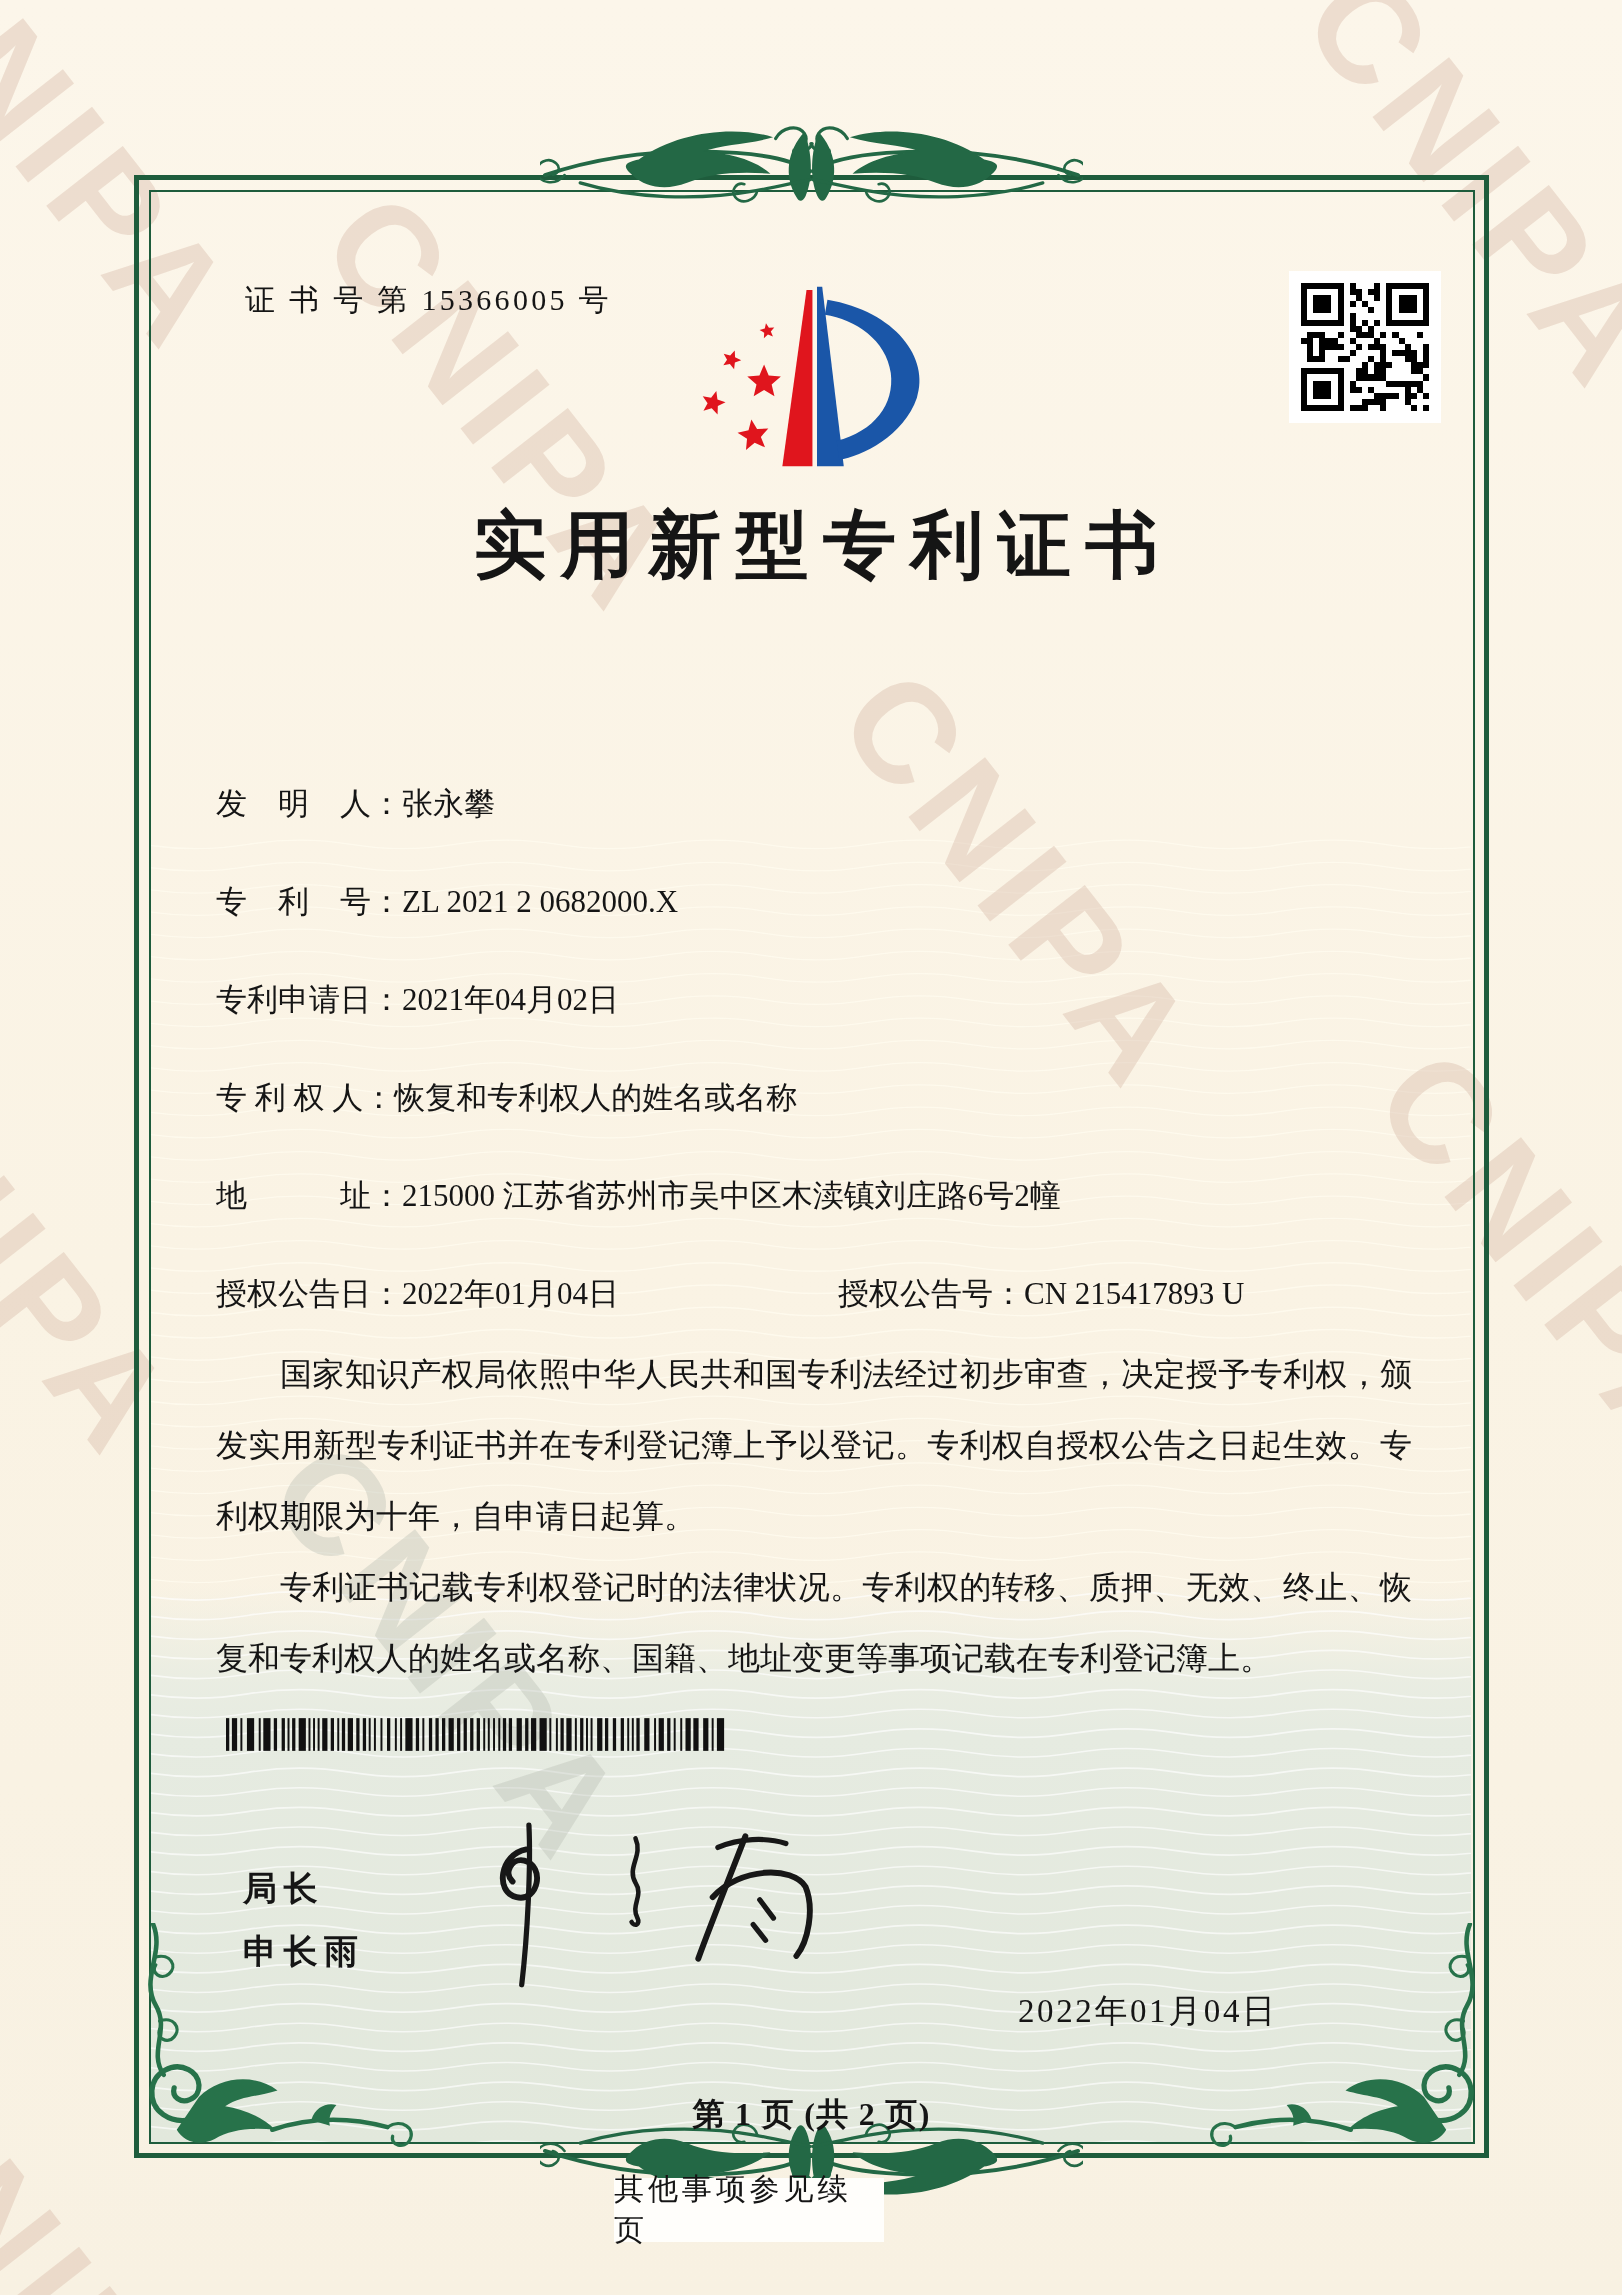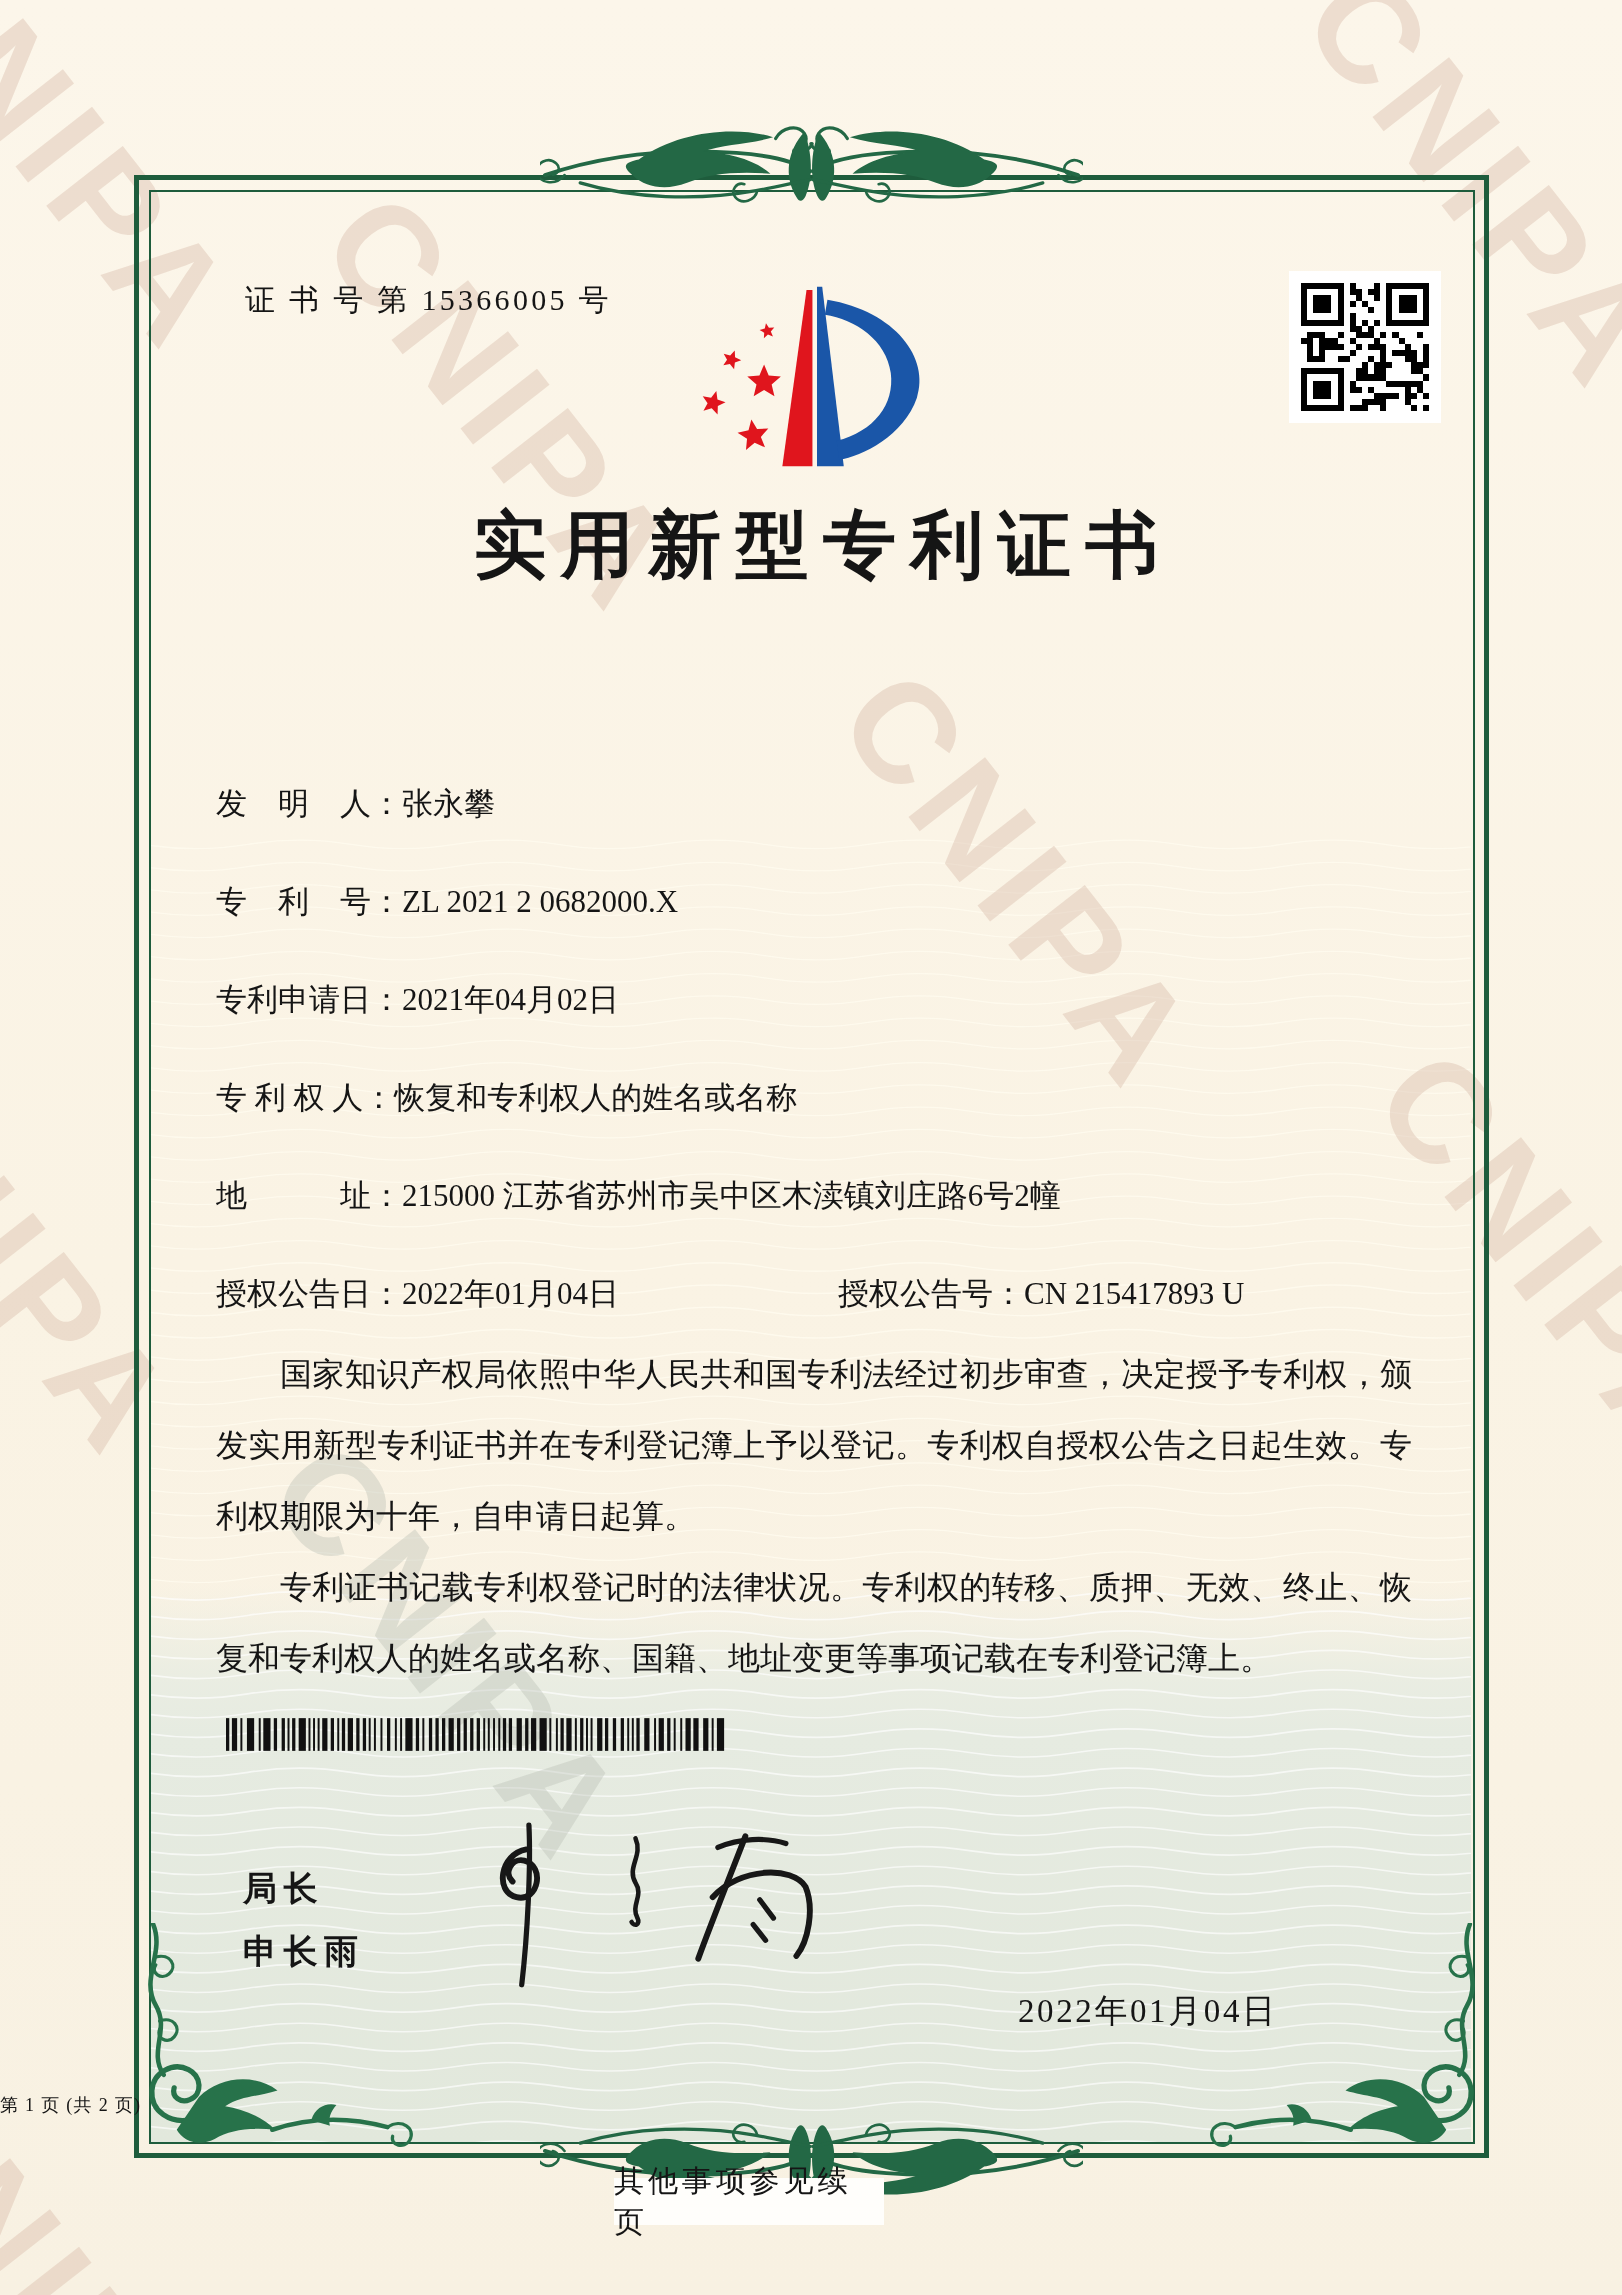--- a/index.html
+++ b/index.html
@@ -36,22 +36,22 @@
   .field{left:216px;width:1204px;font-size:31px;line-height:41px;}
   .grant-right{position:absolute;left:622px;top:0;}
   .body-text{left:216px;top:1339px;width:1196px;font-size:32px;line-height:71px;text-align:justify;}
   .body-text p{margin:0;text-indent:2em;}
   .barcode{left:226px;top:1718px;}
   .signer{font-family:"Liberation Sans","DejaVu Sans",sans-serif;font-weight:bold;font-size:34px;letter-spacing:6.5px;}
   .signer-title{left:243px;top:1866px;text-align:center;}
   .signer-name{left:243px;top:1929px;}
   .signature{left:438px;top:1820px;}
   .issue-date{left:1018px;top:1989px;font-size:33px;letter-spacing:2.6px;}
-  .page-info{left:0;right:0;top:2093px;text-align:left;font-size:18px;letter-spacing:1.3px;}
-  .footer-note{left:614px;top:2178px;width:270px;height:47px;background:#fffefb;
+  .page-info{left:0;right:0;top:2093px;text-align:center;font-size:32px;letter-spacing:1.3px;font-weight:bold;}
+  .footer-note{left:614px;top:2178px;width:270px;height:64px;background:#fffefb;
       display:flex;align-items:center;justify-content:center;font-size:30px;letter-spacing:3.9px;}
 </style>
 </head>
 <body>
 
 <div class="page">
 
   <div class="zone zone-cream">
     <svg id="waves-cream" width="1320" height="753" viewBox="0 0 2018 1150">
         <path d="M-10 20 q79 13 158 0 q79 -13 158 0 q79 13 158 0 q79 -13 158 0 q79 13 158 0 q79 -13 158 0 q79 13 158 0 q79 -13 158 0 q79 13 158 0 q79 -13 158 0 q79 13 158 0 q79 -13 158 0 q79 13 158 0 q79 -13 158 0 q79 13 158 0 q79 -13 158 0M-10 54 q79 13 158 0 q79 -13 158 0 q79 13 158 0 q79 -13 158 0 q79 13 158 0 q79 -13 158 0 q79 13 158 0 q79 -13 158 0 q79 13 158 0 q79 -13 158 0 q79 13 158 0 q79 -13 158 0 q79 13 158 0 q79 -13 158 0 q79 13 158 0 q79 -13 158 0M-10 88 q79 13 158 0 q79 -13 158 0 q79 13 158 0 q79 -13 158 0 q79 13 158 0 q79 -13 158 0 q79 13 158 0 q79 -13 158 0 q79 13 158 0 q79 -13 158 0 q79 13 158 0 q79 -13 158 0 q79 13 158 0 q79 -13 158 0 q79 13 158 0 q79 -13 158 0M-10 122 q79 13 158 0 q79 -13 158 0 q79 13 158 0 q79 -13 158 0 q79 13 158 0 q79 -13 158 0 q79 13 158 0 q79 -13 158 0 q79 13 158 0 q79 -13 158 0 q79 13 158 0 q79 -13 158 0 q79 13 158 0 q79 -13 158 0 q79 13 158 0 q79 -13 158 0M-10 156 q79 13 158 0 q79 -13 158 0 q79 13 158 0 q79 -13 158 0 q79 13 158 0 q79 -13 158 0 q79 13 158 0 q79 -13 158 0 q79 13 158 0 q79 -13 158 0 q79 13 158 0 q79 -13 158 0 q79 13 158 0 q79 -13 158 0 q79 13 158 0 q79 -13 158 0M-10 190 q79 13 158 0 q79 -13 158 0 q79 13 158 0 q79 -13 158 0 q79 13 158 0 q79 -13 158 0 q79 13 158 0 q79 -13 158 0 q79 13 158 0 q79 -13 158 0 q79 13 158 0 q79 -13 158 0 q79 13 158 0 q79 -13 158 0 q79 13 158 0 q79 -13 158 0M-10 224 q79 13 158 0 q79 -13 158 0 q79 13 158 0 q79 -13 158 0 q79 13 158 0 q79 -13 158 0 q79 13 158 0 q79 -13 158 0 q79 13 158 0 q79 -13 158 0 q79 13 158 0 q79 -13 158 0 q79 13 158 0 q79 -13 158 0 q79 13 158 0 q79 -13 158 0M-10 258 q79 13 158 0 q79 -13 158 0 q79 13 158 0 q79 -13 158 0 q79 13 158 0 q79 -13 158 0 q79 13 158 0 q79 -13 158 0 q79 13 158 0 q79 -13 158 0 q79 13 158 0 q79 -13 158 0 q79 13 158 0 q79 -13 158 0 q79 13 158 0 q79 -13 158 0M-10 292 q79 13 158 0 q79 -13 158 0 q79 13 158 0 q79 -13 158 0 q79 13 158 0 q79 -13 158 0 q79 13 158 0 q79 -13 158 0 q79 13 158 0 q79 -13 158 0 q79 13 158 0 q79 -13 158 0 q79 13 158 0 q79 -13 158 0 q79 13 158 0 q79 -13 158 0M-10 326 q79 13 158 0 q79 -13 158 0 q79 13 158 0 q79 -13 158 0 q79 13 158 0 q79 -13 158 0 q79 13 158 0 q79 -13 158 0 q79 13 158 0 q79 -13 158 0 q79 13 158 0 q79 -13 158 0 q79 13 158 0 q79 -13 158 0 q79 13 158 0 q79 -13 158 0M-10 360 q79 13 158 0 q79 -13 158 0 q79 13 158 0 q79 -13 158 0 q79 13 158 0 q79 -13 158 0 q79 13 158 0 q79 -13 158 0 q79 13 158 0 q79 -13 158 0 q79 13 158 0 q79 -13 158 0 q79 13 158 0 q79 -13 158 0 q79 13 158 0 q79 -13 158 0M-10 394 q79 13 158 0 q79 -13 158 0 q79 13 158 0 q79 -13 158 0 q79 13 158 0 q79 -13 158 0 q79 13 158 0 q79 -13 158 0 q79 13 158 0 q79 -13 158 0 q79 13 158 0 q79 -13 158 0 q79 13 158 0 q79 -13 158 0 q79 13 158 0 q79 -13 158 0M-10 428 q79 13 158 0 q79 -13 158 0 q79 13 158 0 q79 -13 158 0 q79 13 158 0 q79 -13 158 0 q79 13 158 0 q79 -13 158 0 q79 13 158 0 q79 -13 158 0 q79 13 158 0 q79 -13 158 0 q79 13 158 0 q79 -13 158 0 q79 13 158 0 q79 -13 158 0M-10 462 q79 13 158 0 q79 -13 158 0 q79 13 158 0 q79 -13 158 0 q79 13 158 0 q79 -13 158 0 q79 13 158 0 q79 -13 158 0 q79 13 158 0 q79 -13 158 0 q79 13 158 0 q79 -13 158 0 q79 13 158 0 q79 -13 158 0 q79 13 158 0 q79 -13 158 0M-10 496 q79 13 158 0 q79 -13 158 0 q79 13 158 0 q79 -13 158 0 q79 13 158 0 q79 -13 158 0 q79 13 158 0 q79 -13 158 0 q79 13 158 0 q79 -13 158 0 q79 13 158 0 q79 -13 158 0 q79 13 158 0 q79 -13 158 0 q79 13 158 0 q79 -13 158 0M-10 530 q79 13 158 0 q79 -13 158 0 q79 13 158 0 q79 -13 158 0 q79 13 158 0 q79 -13 158 0 q79 13 158 0 q79 -13 158 0 q79 13 158 0 q79 -13 158 0 q79 13 158 0 q79 -13 158 0 q79 13 158 0 q79 -13 158 0 q79 13 158 0 q79 -13 158 0M-10 564 q79 13 158 0 q79 -13 158 0 q79 13 158 0 q79 -13 158 0 q79 13 158 0 q79 -13 158 0 q79 13 158 0 q79 -13 158 0 q79 13 158 0 q79 -13 158 0 q79 13 158 0 q79 -13 158 0 q79 13 158 0 q79 -13 158 0 q79 13 158 0 q79 -13 158 0M-10 598 q79 13 158 0 q79 -13 158 0 q79 13 158 0 q79 -13 158 0 q79 13 158 0 q79 -13 158 0 q79 13 158 0 q79 -13 158 0 q79 13 158 0 q79 -13 158 0 q79 13 158 0 q79 -13 158 0 q79 13 158 0 q79 -13 158 0 q79 13 158 0 q79 -13 158 0M-10 632 q79 13 158 0 q79 -13 158 0 q79 13 158 0 q79 -13 158 0 q79 13 158 0 q79 -13 158 0 q79 13 158 0 q79 -13 158 0 q79 13 158 0 q79 -13 158 0 q79 13 158 0 q79 -13 158 0 q79 13 158 0 q79 -13 158 0 q79 13 158 0 q79 -13 158 0M-10 666 q79 13 158 0 q79 -13 158 0 q79 13 158 0 q79 -13 158 0 q79 13 158 0 q79 -13 158 0 q79 13 158 0 q79 -13 158 0 q79 13 158 0 q79 -13 158 0 q79 13 158 0 q79 -13 158 0 q79 13 158 0 q79 -13 158 0 q79 13 158 0 q79 -13 158 0M-10 700 q79 13 158 0 q79 -13 158 0 q79 13 158 0 q79 -13 158 0 q79 13 158 0 q79 -13 158 0 q79 13 158 0 q79 -13 158 0 q79 13 158 0 q79 -13 158 0 q79 13 158 0 q79 -13 158 0 q79 13 158 0 q79 -13 158 0 q79 13 158 0 q79 -13 158 0M-10 734 q79 13 158 0 q79 -13 158 0 q79 13 158 0 q79 -13 158 0 q79 13 158 0 q79 -13 158 0 q79 13 158 0 q79 -13 158 0 q79 13 158 0 q79 -13 158 0 q79 13 158 0 q79 -13 158 0 q79 13 158 0 q79 -13 158 0 q79 13 158 0 q79 -13 158 0M-10 768 q79 13 158 0 q79 -13 158 0 q79 13 158 0 q79 -13 158 0 q79 13 158 0 q79 -13 158 0 q79 13 158 0 q79 -13 158 0 q79 13 158 0 q79 -13 158 0 q79 13 158 0 q79 -13 158 0 q79 13 158 0 q79 -13 158 0 q79 13 158 0 q79 -13 158 0M-10 802 q79 13 158 0 q79 -13 158 0 q79 13 158 0 q79 -13 158 0 q79 13 158 0 q79 -13 158 0 q79 13 158 0 q79 -13 158 0 q79 13 158 0 q79 -13 158 0 q79 13 158 0 q79 -13 158 0 q79 13 158 0 q79 -13 158 0 q79 13 158 0 q79 -13 158 0M-10 836 q79 13 158 0 q79 -13 158 0 q79 13 158 0 q79 -13 158 0 q79 13 158 0 q79 -13 158 0 q79 13 158 0 q79 -13 158 0 q79 13 158 0 q79 -13 158 0 q79 13 158 0 q79 -13 158 0 q79 13 158 0 q79 -13 158 0 q79 13 158 0 q79 -13 158 0M-10 870 q79 13 158 0 q79 -13 158 0 q79 13 158 0 q79 -13 158 0 q79 13 158 0 q79 -13 158 0 q79 13 158 0 q79 -13 158 0 q79 13 158 0 q79 -13 158 0 q79 13 158 0 q79 -13 158 0 q79 13 158 0 q79 -13 158 0 q79 13 158 0 q79 -13 158 0M-10 904 q79 13 158 0 q79 -13 158 0 q79 13 158 0 q79 -13 158 0 q79 13 158 0 q79 -13 158 0 q79 13 158 0 q79 -13 158 0 q79 13 158 0 q79 -13 158 0 q79 13 158 0 q79 -13 158 0 q79 13 158 0 q79 -13 158 0 q79 13 158 0 q79 -13 158 0M-10 938 q79 13 158 0 q79 -13 158 0 q79 13 158 0 q79 -13 158 0 q79 13 158 0 q79 -13 158 0 q79 13 158 0 q79 -13 158 0 q79 13 158 0 q79 -13 158 0 q79 13 158 0 q79 -13 158 0 q79 13 158 0 q79 -13 158 0 q79 13 158 0 q79 -13 158 0M-10 972 q79 13 158 0 q79 -13 158 0 q79 13 158 0 q79 -13 158 0 q79 13 158 0 q79 -13 158 0 q79 13 158 0 q79 -13 158 0 q79 13 158 0 q79 -13 158 0 q79 13 158 0 q79 -13 158 0 q79 13 158 0 q79 -13 158 0 q79 13 158 0 q79 -13 158 0M-10 1006 q79 13 158 0 q79 -13 158 0 q79 13 158 0 q79 -13 158 0 q79 13 158 0 q79 -13 158 0 q79 13 158 0 q79 -13 158 0 q79 13 158 0 q79 -13 158 0 q79 13 158 0 q79 -13 158 0 q79 13 158 0 q79 -13 158 0 q79 13 158 0 q79 -13 158 0M-10 1040 q79 13 158 0 q79 -13 158 0 q79 13 158 0 q79 -13 158 0 q79 13 158 0 q79 -13 158 0 q79 13 158 0 q79 -13 158 0 q79 13 158 0 q79 -13 158 0 q79 13 158 0 q79 -13 158 0 q79 13 158 0 q79 -13 158 0 q79 13 158 0 q79 -13 158 0M-10 1074 q79 13 158 0 q79 -13 158 0 q79 13 158 0 q79 -13 158 0 q79 13 158 0 q79 -13 158 0 q79 13 158 0 q79 -13 158 0 q79 13 158 0 q79 -13 158 0 q79 13 158 0 q79 -13 158 0 q79 13 158 0 q79 -13 158 0 q79 13 158 0 q79 -13 158 0M-10 1108 q79 13 158 0 q79 -13 158 0 q79 13 158 0 q79 -13 158 0 q79 13 158 0 q79 -13 158 0 q79 13 158 0 q79 -13 158 0 q79 13 158 0 q79 -13 158 0 q79 13 158 0 q79 -13 158 0 q79 13 158 0 q79 -13 158 0 q79 13 158 0 q79 -13 158 0M-10 1142 q79 13 158 0 q79 -13 158 0 q79 13 158 0 q79 -13 158 0 q79 13 158 0 q79 -13 158 0 q79 13 158 0 q79 -13 158 0 q79 13 158 0 q79 -13 158 0 q79 13 158 0 q79 -13 158 0 q79 13 158 0 q79 -13 158 0 q79 13 158 0 q79 -13 158 0" fill="none" stroke="#fffbef" stroke-opacity="0.8" stroke-width="2"></path>

